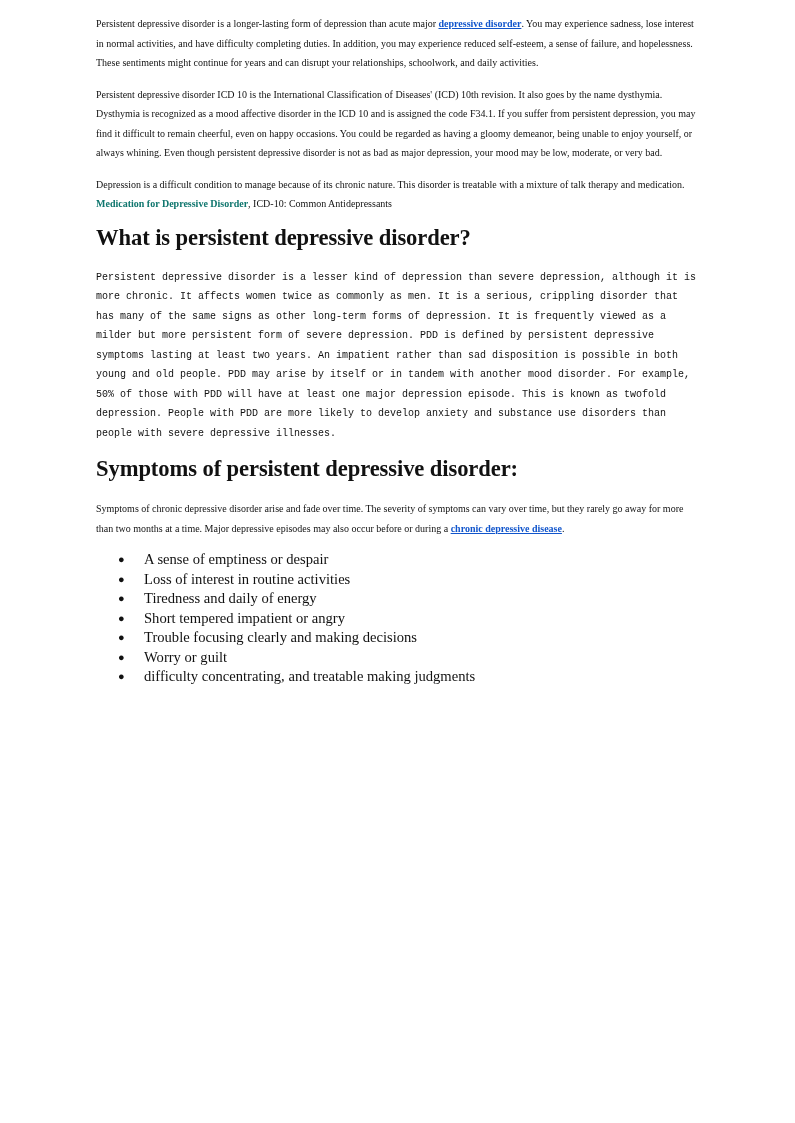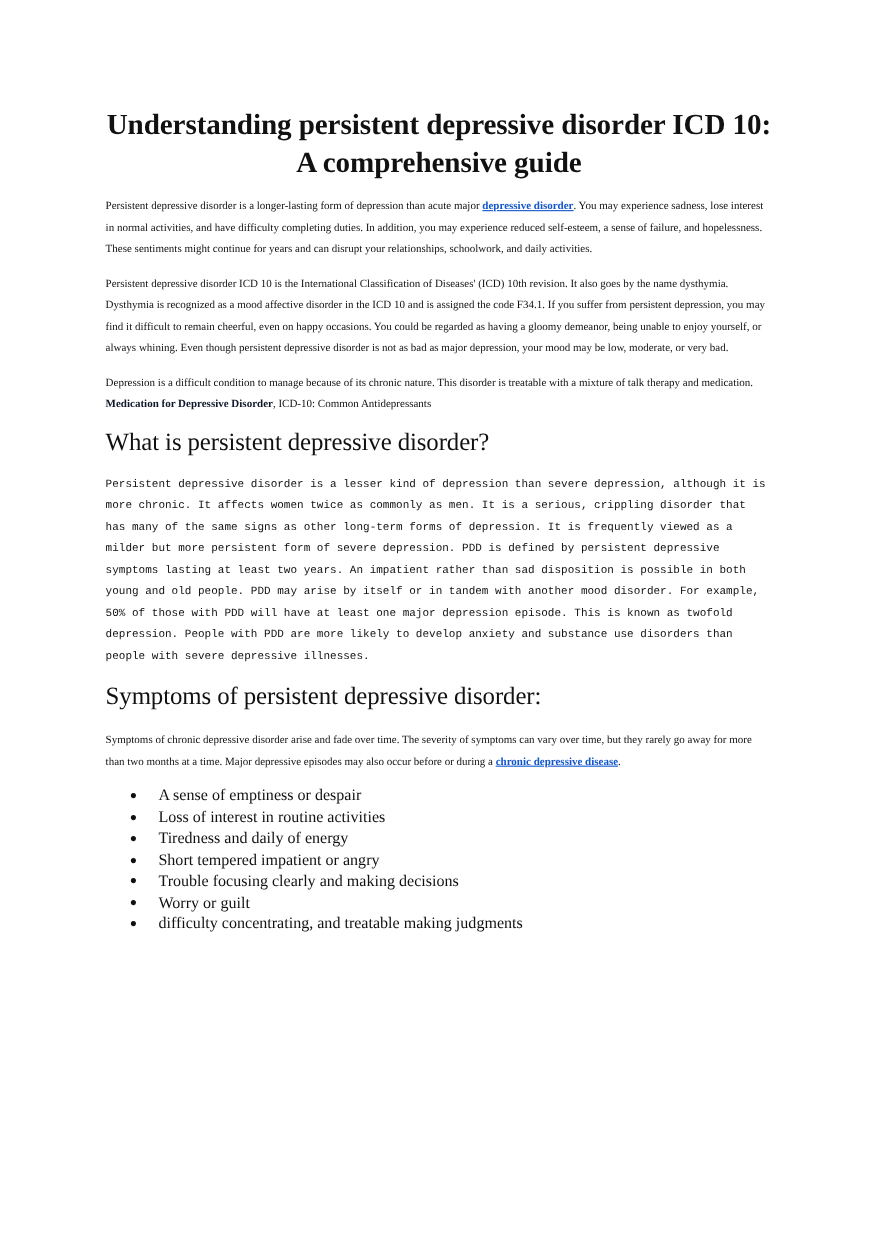--- a/index.html
+++ b/index.html
@@ -3,36 +3,35 @@
 <meta charset="utf-8">
 <style>
   html, body { margin: 0; padding: 0; background: #ffffff; }
   body { width: 795px; height: 1123px; overflow: hidden; position: relative; font-family: "Liberation Serif", serif; color: #111111; }
   .page { position: absolute; left: 96px; top: 0; width: 606px; }
   .title { font-family: "Liberation Serif", serif; font-weight: bold; font-size: 26.5px; line-height: 34px; text-align: center; margin: 96px 0 0 0; letter-spacing: -0.1px; }
   p { font-size: 10px; line-height: 19.5px; margin: 0; }
   .p1 { margin-top: 14px; }
   .p2 { margin-top: 12px; }
   .p3 { margin-top: 12px; }
-  h2 { font-family: "Liberation Serif", serif; font-weight: normal; font-size: 22.6px; line-height: 28px; margin: 10px 0 0 0; letter-spacing: -0.1px; }
+  h2 { font-family: "Liberation Serif", serif; font-weight: bold; font-size: 22.6px; line-height: 28px; margin: 10px 0 0 0; letter-spacing: -0.1px; }
   .p4 { margin-top: 16px; font-family: Liberation Mono, monospace; }
   .p5 { margin-top: 12px; }
   .h2b { margin-top: 12px; }
   .p6 { margin-top: 16px; }
   a.ul-link { color: #1155cc; font-weight: bold; text-decoration: underline; }
-  a.plain-link { color: #0f172a; font-weight: bold; text-decoration: none; }
+  a.plain-link { color: #0f766e; font-weight: bold; text-decoration: none; }
   ul { list-style: none; margin: 12px 0 0 0; padding: 0; }
   li { font-size: 14.6px; line-height: 19.5px; position: relative; padding-left: 48px; }
   li .bullet { position: absolute; left: 22px; top: 0; font-size: 11px; }
 </style>
 </head>
 <body>
 
 <div class="page">
-  <h1 class="title">Understanding persistent depressive disorder ICD 10: A comprehensive guide</h1>
 
   <p class="p1"><span>Persistent depressive disorder is a longer-lasting form of depression than acute major </span><a class="ul-link" href="#">depressive disorder</a><span>. You may experience sadness, lose interest in normal activities, and have difficulty completing duties. In addition, you may experience reduced self-esteem, a sense of failure, and hopelessness. These sentiments might continue for years and can disrupt your relationships, schoolwork, and daily activities.</span></p>
 
   <p class="p2">Persistent depressive disorder ICD 10 is the International Classification of Diseases' (ICD) 10th revision. It also goes by the name dysthymia. Dysthymia is recognized as a mood affective disorder in the ICD 10 and is assigned the code F34.1. If you suffer from persistent depression, you may find it difficult to remain cheerful, even on happy occasions. You could be regarded as having a gloomy demeanor, being unable to enjoy yourself, or always whining. Even though persistent depressive disorder is not as bad as major depression, your mood may be low, moderate, or very bad.</p>
 
   <p class="p3"><span>Depression is a difficult condition to manage because of its chronic nature. This disorder is treatable with a mixture of talk therapy and medication. </span><a class="plain-link" href="#">Medication for Depressive Disorder</a><span>, ICD-10: Common Antidepressants</span></p>
 
   <h2>What is persistent depressive disorder?</h2>
 
   <p class="p4">Persistent depressive disorder is a lesser kind of depression than severe depression, although it is more chronic. It affects women twice as commonly as men. It is a serious, crippling disorder that has many of the same signs as other long-term forms of depression. It is frequently viewed as a milder but more persistent form of severe depression. PDD is defined by persistent depressive symptoms lasting at least two years. An impatient rather than sad disposition is possible in both young and old people. PDD may arise by itself or in tandem with another mood disorder. For example, 50% of those with PDD will have at least one major depression episode. This is known as twofold depression. People with PDD are more likely to develop anxiety and substance use disorders than people with severe depressive illnesses.</p>

